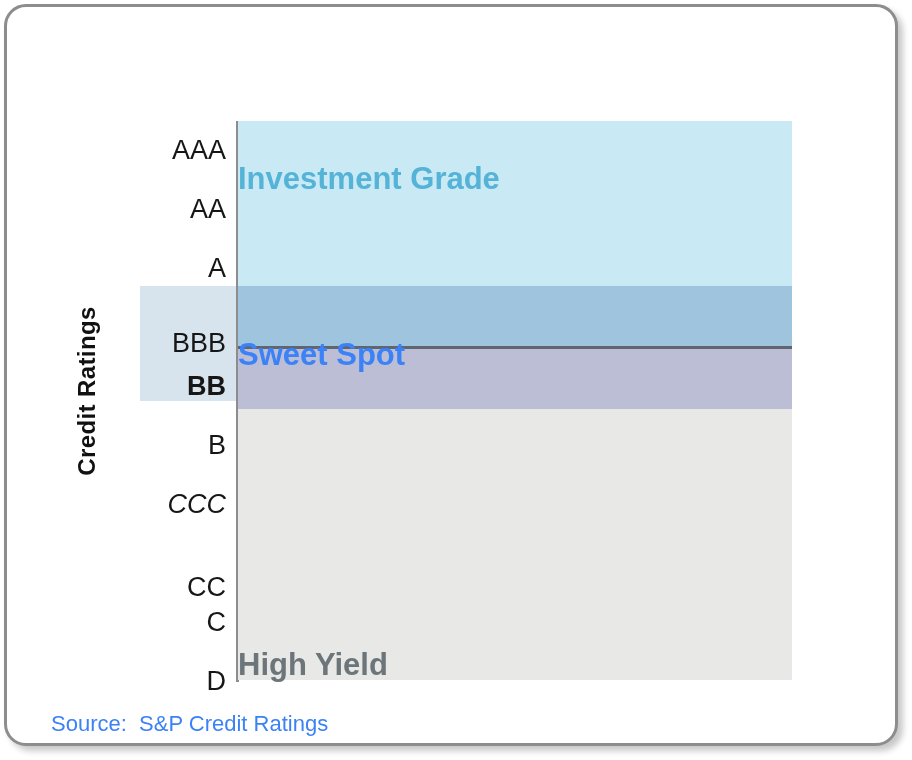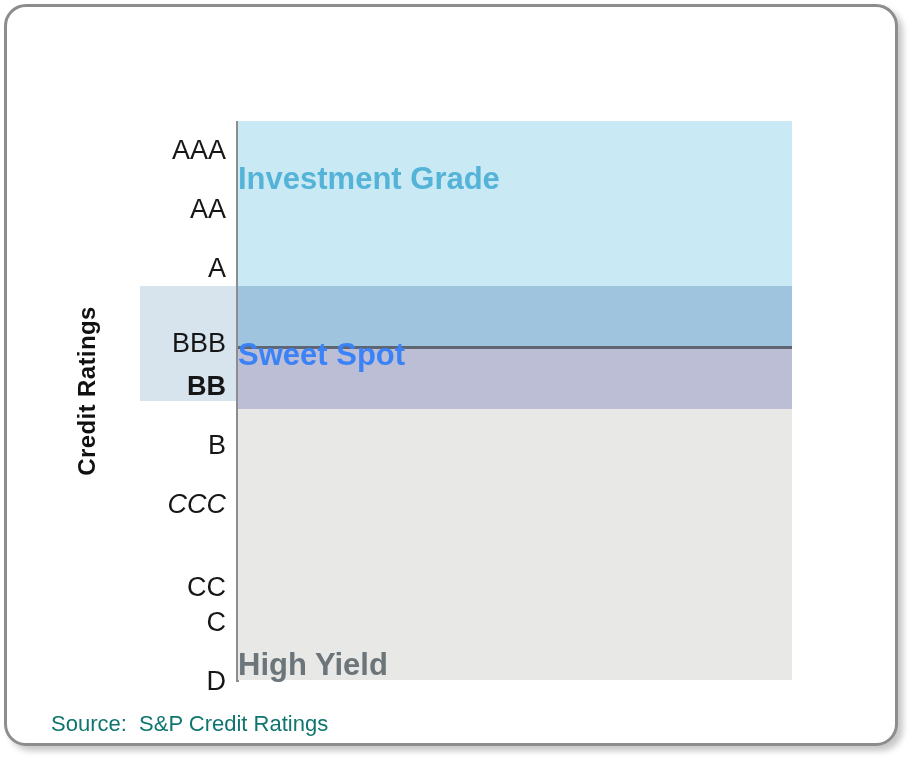--- a/index.html
+++ b/index.html
@@ -125,21 +125,21 @@
     height: 561px;
     background: #8d8d8d;
   }
 
   
   .source {
     position: absolute;
     left: 44px;
     top: 704px;
     font-size: 22px;
-    color: #0f766e;
+    color: #3b82f6;
     white-space: pre;
   }
 </style>
 </head>
 <body>
 
 <div class="card">
 
 
   <div class="axis-title">Credit Ratings</div>

